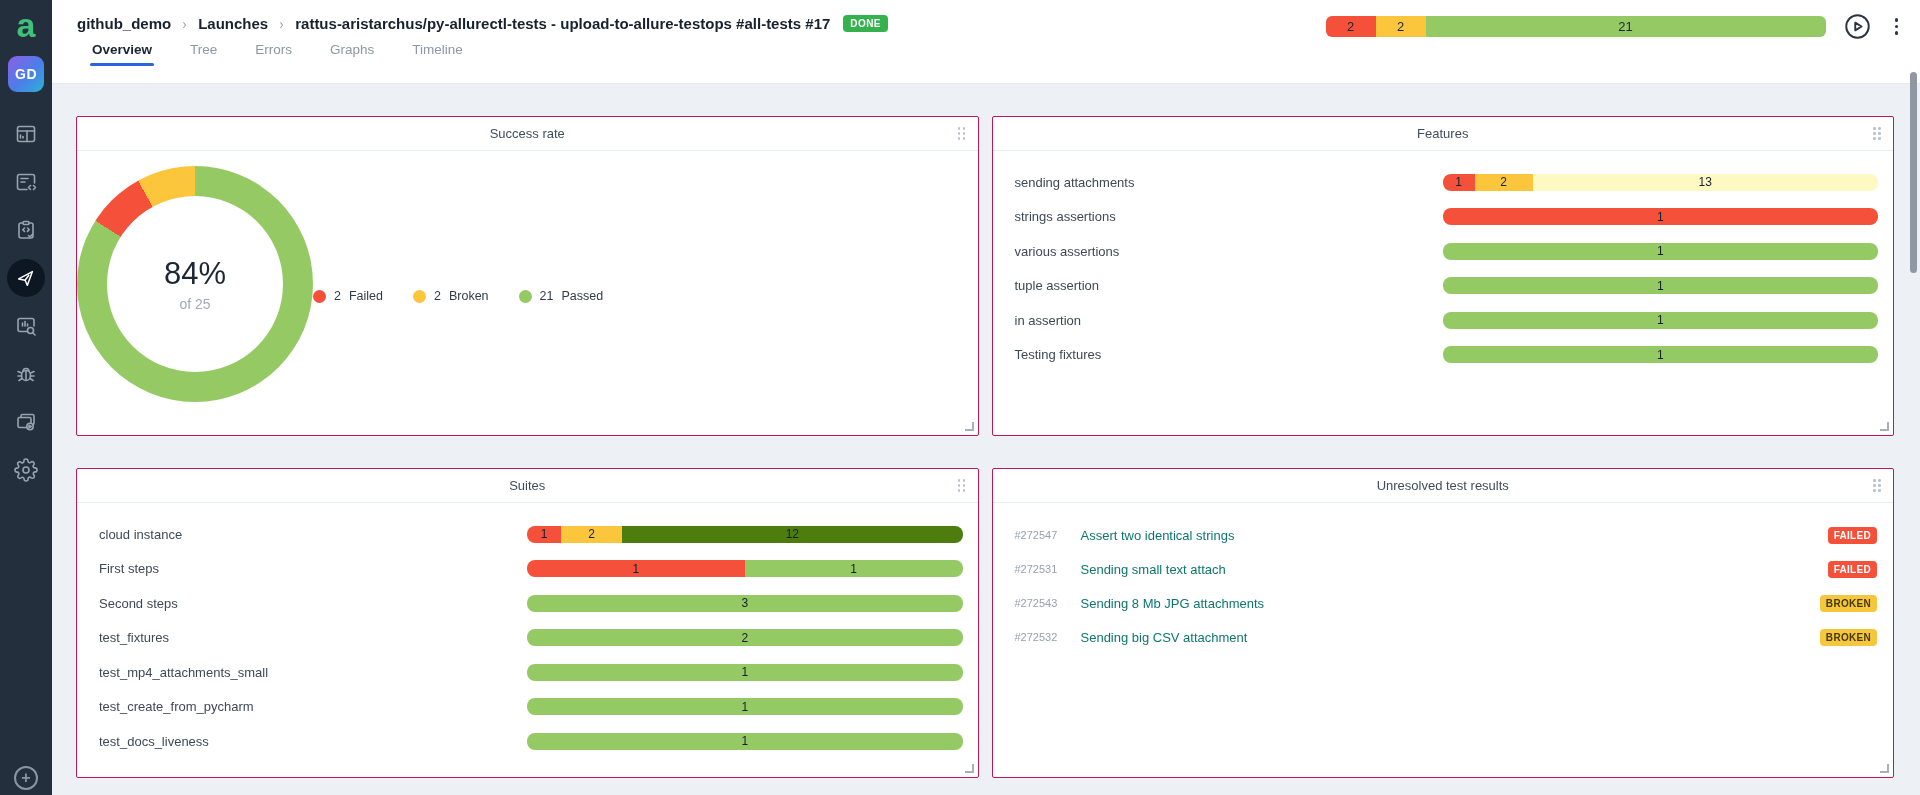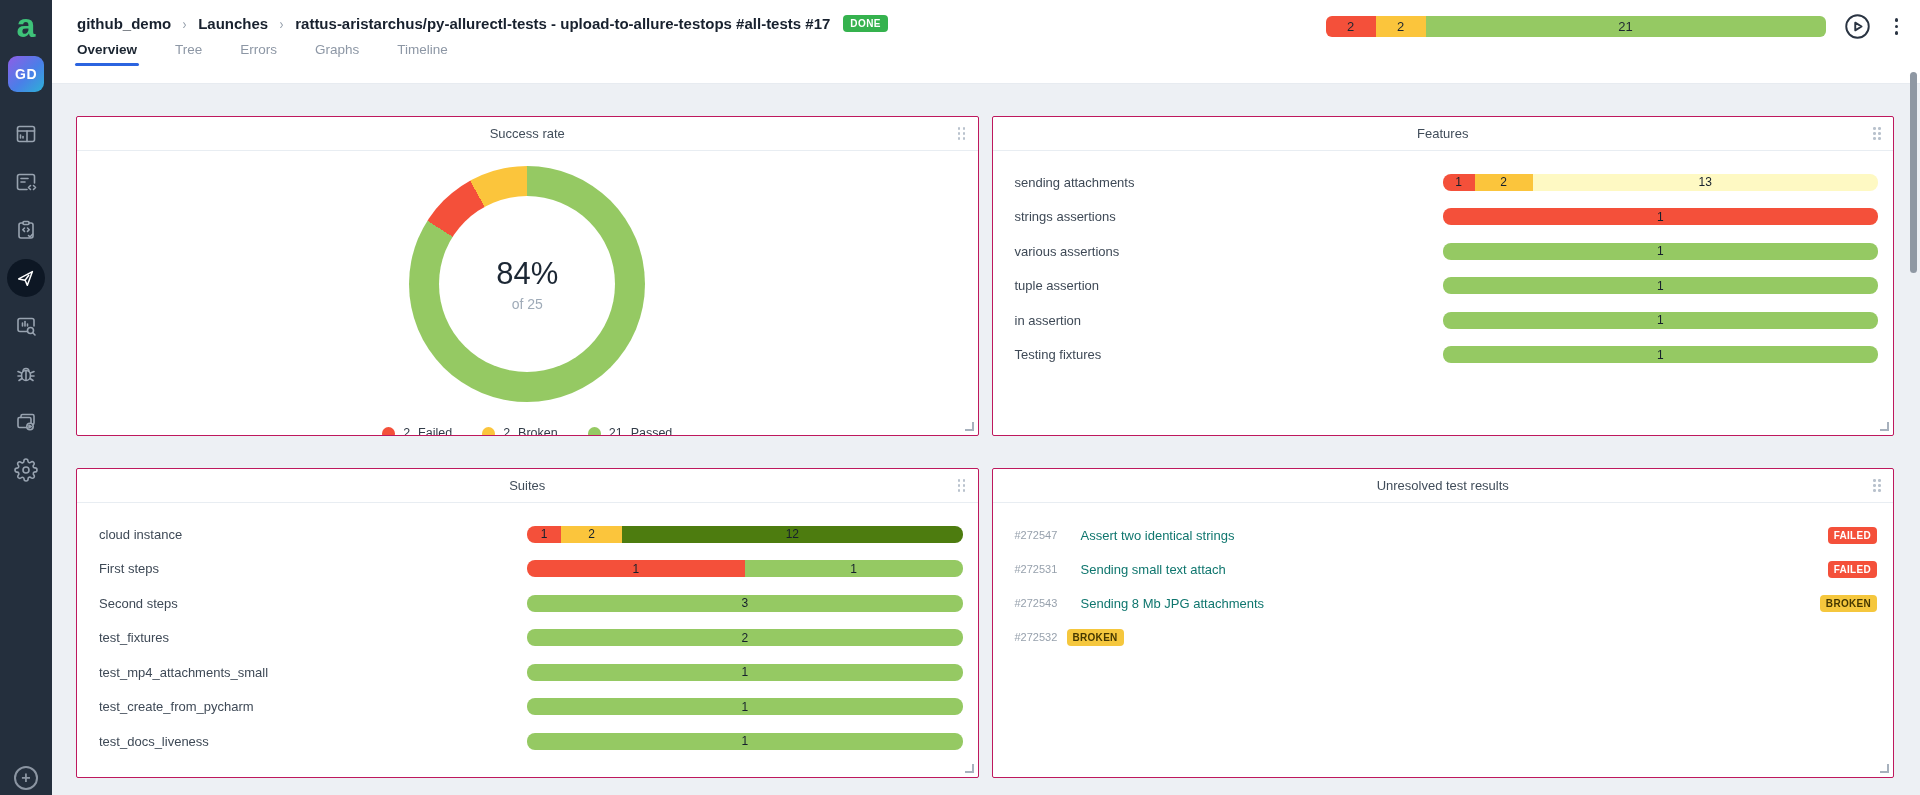--- a/index.html
+++ b/index.html
@@ -17,42 +17,42 @@
   .nav-item.active .halo { position:absolute; width:38px; height:38px; border-radius:50%; background:#0d1724; }
   .nav-item.active svg { position:relative; stroke:#ffffff; }
   .plus-btn { position:absolute; bottom:5px; left:50%; transform:translateX(-50%); width:24px; height:24px; border-radius:50%; border:2px solid #8b95a2; color:#8b95a2; font-size:16px; font-weight:700; display:flex; align-items:center; justify-content:center; cursor:pointer; line-height:1; }
 
   
   .header { position:absolute; left:52px; top:0; right:0; height:84px; background:#fff; border-bottom:1px solid #e7ebf0; }
   .breadcrumb-row { display:flex; align-items:center; padding:15px 0 0 25px; gap:11px; }
   .crumb { font-size:15px; font-weight:700; color:#18212e; white-space:nowrap; }
   .crumb-sep { font-size:15px; color:#939daa; font-weight:400; transform:scaleX(.8); }
   .done-badge { background:#35b24e; color:#fff; font-size:10px; font-weight:700; padding:3px 7px; border-radius:4px; letter-spacing:.4px; margin-left:2px; }
-  .tabs-row { display:flex; gap:38px; padding-left:25px; margin-top:10px; }
+  .tabs-row { display:flex; gap:38px; padding-left:40px; margin-top:10px; }
   .tab { font-size:13.5px; color:#8d97a5; padding-bottom:9px; cursor:pointer; position:relative; }
   .tab.active { color:#1b2531; font-weight:700; }
   .tab.active::after { content:""; position:absolute; left:-2px; right:-2px; bottom:0; height:3px; border-radius:3px; background:#2b64e0; }
 
   .header-right { position:absolute; right:16px; top:13px; display:flex; align-items:center; gap:18px; }
   .launch-status-bar { width:500px; height:21px; border-radius:6px; overflow:hidden; display:flex; }
   .sb-seg { display:flex; align-items:center; justify-content:center; min-width:50px; font-size:13px; color:#1d2631; }
   .icon-btn { background:none; border:none; cursor:pointer; display:flex; align-items:center; justify-content:center; padding:0; }
   .kebab { display:flex; flex-direction:column; gap:3px; padding:2px 6px; }
   .kebab i { width:3.5px; height:3.5px; border-radius:50%; background:#2a3442; }
 
   
   .content { position:absolute; left:52px; top:84px; right:0; bottom:0; padding:12px 26px 10px 24px; display:grid; grid-template-columns:1fr 1fr; grid-template-rows:340px 330px; gap:12px 13px; }
   .panel { background:#fff; border:1px solid #be185d; border-radius:2px; position:relative; overflow:hidden;margin-top:20px; }
   .panel-header { height:34px; border-bottom:1px solid #e8edf2; display:flex; align-items:center; justify-content:center; font-size:13px; color:#414d5a; }
   .drag-handle { position:absolute; top:10px; right:11px; display:grid; grid-template-columns:repeat(2,4px); grid-auto-rows:4px; gap:1px; cursor:grab; }
   .drag-handle i { width:2.5px; height:2.5px; border-radius:50%; background:#b9c2cd; }
   .resize-corner { position:absolute; right:4px; bottom:4px; width:9px; height:9px; border-right:2px solid #a7b1bd; border-bottom:2px solid #a7b1bd; cursor:nwse-resize; }
 
   
-  .donut-wrap { display:flex; flex-direction:column; align-items:center; padding-top:15px; }
+  .donut-wrap { display:flex; flex-direction:row; align-items:center; padding-top:15px; }
   .donut { width:236px; height:236px; border-radius:50%; position:relative; }
   .donut-hole { position:absolute; inset:30px; border-radius:50%; background:#fff; display:flex; flex-direction:column; align-items:center; justify-content:center; }
   .donut-percent { font-size:31px; color:#1c2734; }
   .donut-of { font-size:14px; color:#9fabb8; margin-top:4px; }
   .legend { display:flex; gap:30px; margin-top:24px; }
   .legend-item { display:flex; align-items:center; gap:8px; font-size:12.5px; color:#323c48; }
   .legend-dot { width:13px; height:13px; border-radius:50%; }
   .legend-value { }
   .legend-label { }
 
@@ -411,20 +411,21 @@
           <span class="result-name">Sending small text attach</span>
           <span class="badge failed">FAILED</span>
         </div>
         <div class="result-row">
           <span class="result-id">#272543</span>
           <span class="result-name">Sending 8 Mb JPG attachments</span>
           <span class="badge broken">BROKEN</span>
         </div>
         <div class="result-row">
           <span class="result-id">#272532</span>
+          <span class="result-name">Sending big CSV attachment</span>
           <span class="badge broken">BROKEN</span>
         </div>
       </div>
     <div class="resize-corner"></div>
   </div>
 
 </div>
 
 <div class="scrollbar-thumb"></div>
 

